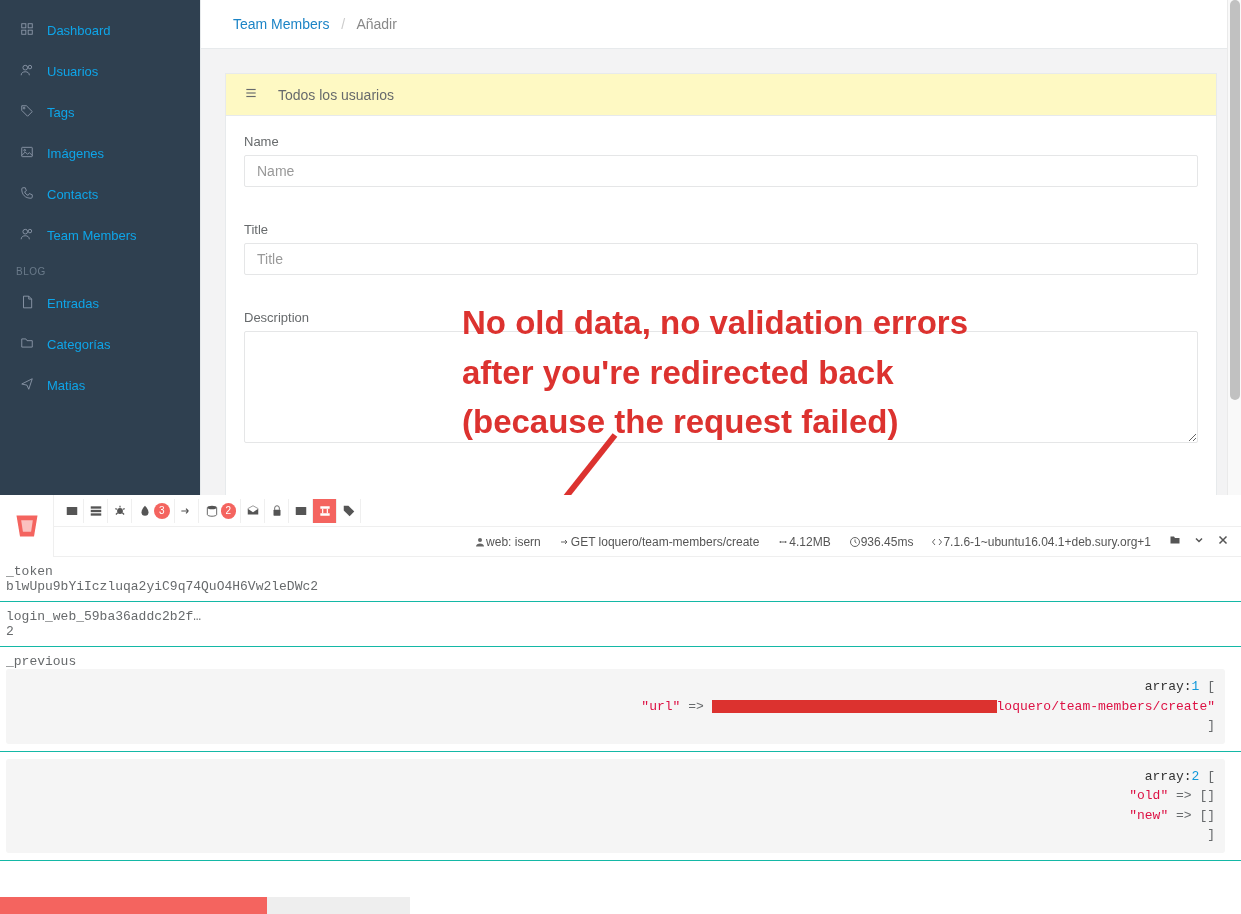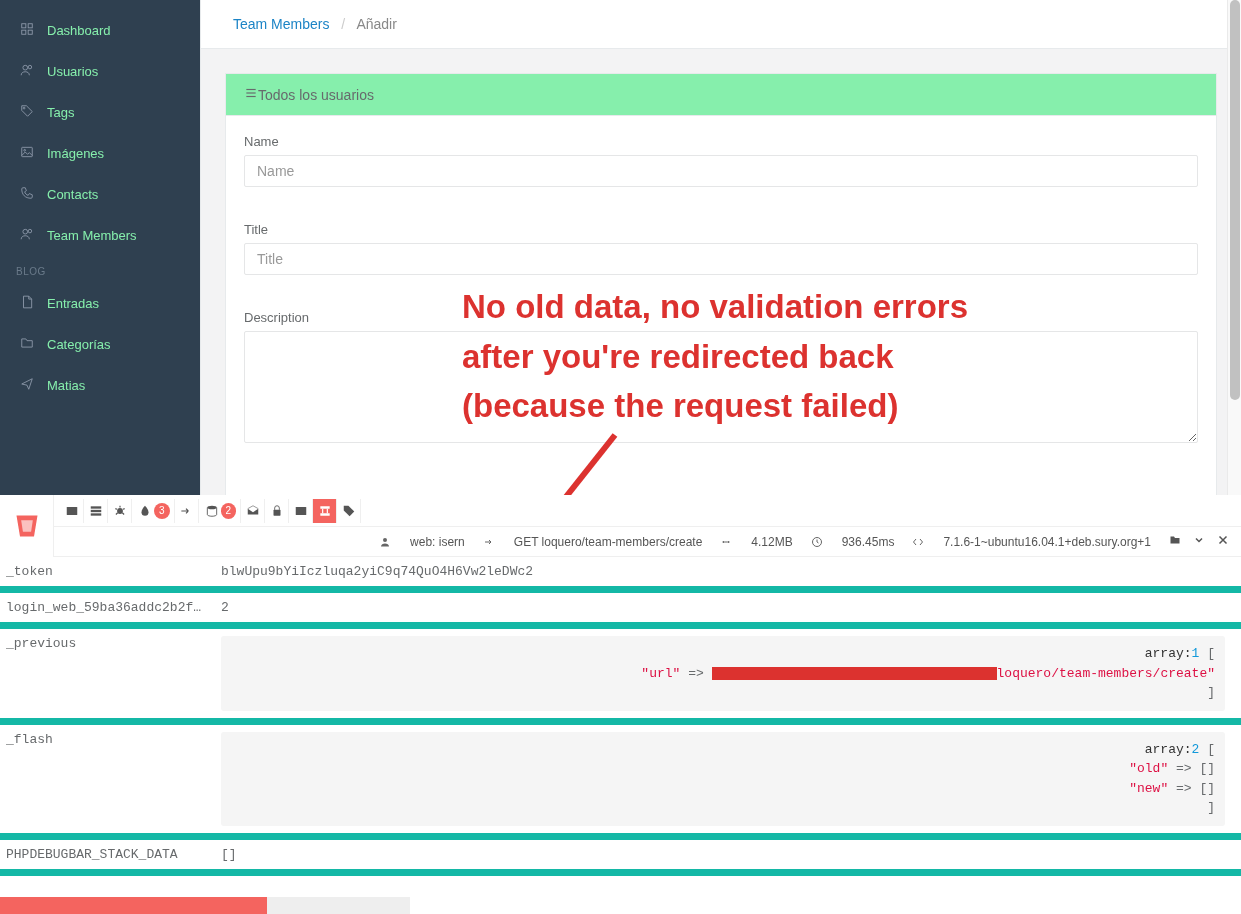--- a/index.html
+++ b/index.html
@@ -22,21 +22,21 @@
   padding-top: 10px;
   flex-shrink: 0;
 }
 .sidebar .nav-item {
   display: flex;
   align-items: center;
   padding: 12px 19px;
   cursor: pointer;
   gap: 12px;
   font-size: 13px;
-  color: #86efac;
+  color: #0ea5e9;
 }
 .sidebar .nav-heading {
   text-transform: uppercase;
   font-size: 10px;
   padding: 10px 16px 6px;
   color: #6a7a8a;
   letter-spacing: 0.5px;
 }
 .sidebar .icon { width: 16px; text-align: center; opacity: 0.8; }
 .sidebar svg { width: 14px; height: 14px; fill: none; stroke: #a7b1c2; stroke-width: 1.5; }
@@ -52,26 +52,26 @@
 .breadcrumb a { color: #1c84c6; text-decoration: none; }
 .breadcrumb .sep { color: #ccc; padding: 0 8px; }
 .breadcrumb .current { color: #888; }
 
 .panel {
   margin: 24px;
   background: #fff;
   border: 1px solid #e7eaec;
 }
 .panel-heading {
-  background: #86efac;
+  background: #fef9c3;
   border-bottom: 1px solid #e7eaec;
   padding: 12px 18px;
   display: flex;
   align-items: center;
-  gap: 0;
+  gap: 20px;
   color: #676a6c;
 }
 .panel-heading svg { width: 14px; height: 14px; stroke: #676a6c; }
 .panel-body { padding: 18px; }
 .form-group { margin-bottom: 35px; }
 .form-group label { display: block; margin-bottom: 6px; font-size: 13px; color: #676a6c; }
 .form-control {
   width: 100%;
   border: 1px solid #e5e6e7;
   border-radius: 2px;
@@ -80,21 +80,21 @@
   color: #555;
   background: #fff;
 }
 .form-control::placeholder { color: #999; }
 textarea.form-control { resize: vertical; }
 
 
 .annotation {
   position: absolute;
   left: 462px;
-  top: 282px;
+  top: 298px;
   color: #dc322f;
   font-weight: 700;
   font-size: 33px;
   line-height: 1.5;
   pointer-events: none;
   font-family: "Helvetica Neue", Arial, sans-serif;
 }
 .arrow {
   position: absolute;
   left: 345px;
@@ -163,32 +163,33 @@
   justify-content: flex-end;
   align-items: center;
   height: 30px;
   border-bottom: 1px solid #efefef;
   font-family: Arial, sans-serif;
   font-size: 12px;
   color: #555;
   gap: 6px;
   padding: 0 12px 0 60px;
 }
-.db-status .item { display: flex; align-items: center; gap: 19px; padding: 0 6px; white-space:nowrap;}
+.db-status .item { display: flex; align-items: center; gap: 0; padding: 0 6px; white-space:nowrap;}
 .db-status svg { width: 12px; height: 12px; fill: #666; }
 .db-status .controls { display:flex; gap:12px; margin-left:6px;}
 
 .db-body {
   height: calc(100% - 62px);
   overflow: auto;
 }
 .db-row {
   display: flex;
-  border-bottom: 7px solid #14b8a6;
+  border-bottom: 1px solid #14b8a6;
   padding: 7px 0;
+  flex-direction: column;
 }
 .db-key {
   width: 215px;
   padding: 0 6px;
   font-family: "Courier New", monospace;
   white-space: nowrap;
   overflow: hidden;
   text-overflow: ellipsis;
 }
 .db-val {
@@ -508,30 +509,25 @@
     </div>
     <div class="db-row">
       <div class="db-key">_previous</div>
       <div class="db-val">
           <div class="code-block"><span class="kw">array:</span><span class="num">1</span> [
   <span class="str">"url"</span> =&gt; <span class="redacted"></span><span class="str">loquero/team-members/create"</span>
 ]</div>
         </div>
     </div>
     <div class="db-row">
-      <div class="db-key">_flash</div>
       <div class="db-val">
           <div class="code-block"><span class="kw">array:</span><span class="num">2</span> [
   <span class="str">"old"</span> =&gt; []
   <span class="str">"new"</span> =&gt; []
 ]</div>
         </div>
     </div>
-    <div class="db-row">
-      <div class="db-key">PHPDEBUGBAR_STACK_DATA</div>
-      <div class="db-val">[]</div>
-    </div>
   </div>
 
   <div class="db-progress">
     <div class="db-progress-inner"></div>
   </div>
 </div>
 
 </body></html>

